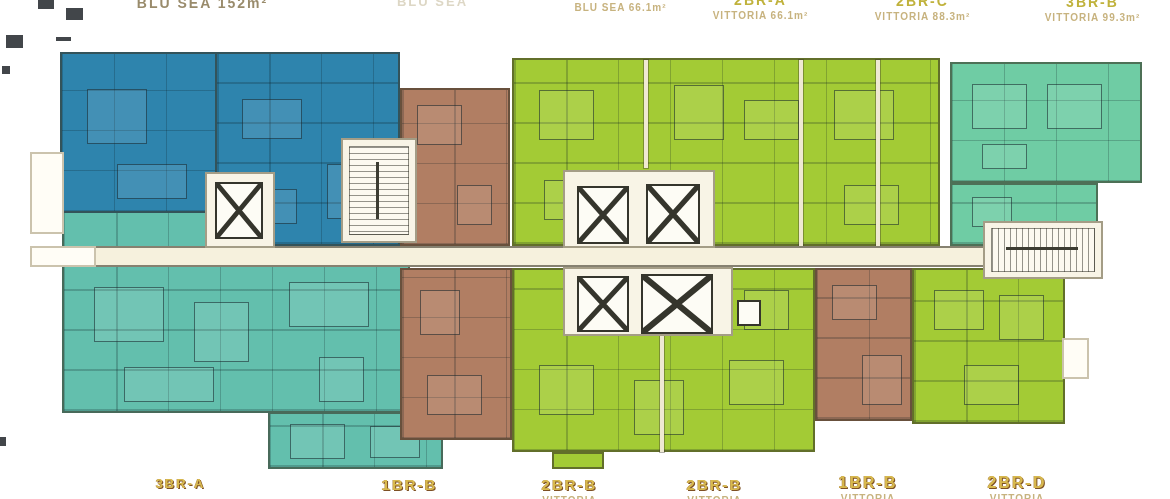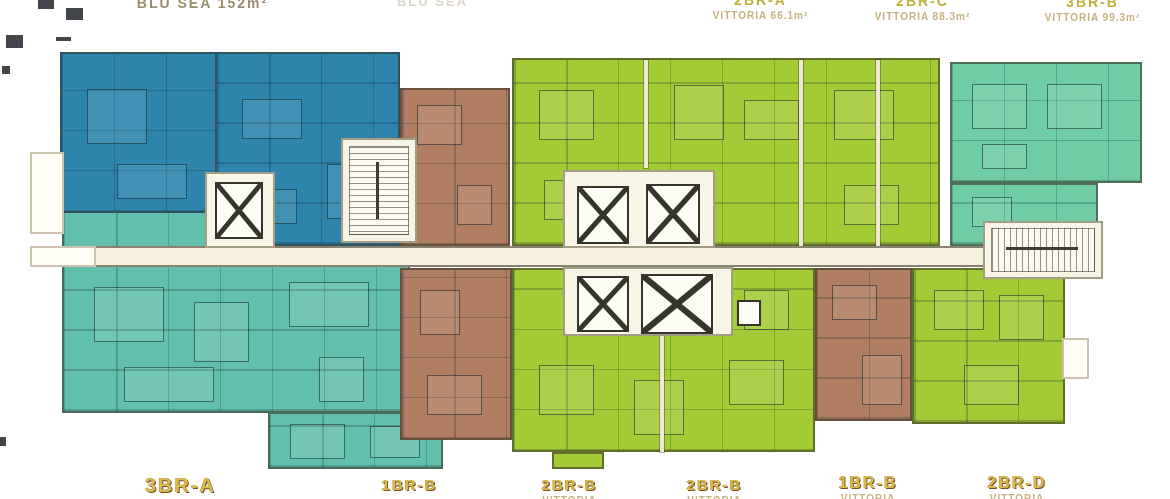--- a/index.html
+++ b/index.html
@@ -176,35 +176,38 @@
   <i class="artifact" style="left:56px;top:37px;width:15px;height:4px;"></i>
   <i class="artifact" style="left:2px;top:66px;width:8px;height:8px;"></i>
   <i class="artifact" style="left:0;top:437px;width:6px;height:9px;"></i>
 
   <div class="tl faint" style="left:95px;top:-5px;width:215px;font-size:14px;">
     <span class="type" style="color: rgb(143, 127, 92);">BLU SEA 152m²</span>
   </div>
   <div class="tl faint" style="left:345px;top:-6px;width:175px;font-size:13px;">
     <span class="type" style="color: rgb(218, 211, 191);">BLU SEA</span>
   </div>
+  <div class="tl" style="left:523px;top:1px;width:195px;">
+    <span class="sub">BLU SEA 66.1m²</span>
+  </div>
   <div class="tl" style="left:683px;top:-9px;width:155px;">
     <span class="type" style="font-size: 14px; color: rgb(192, 178, 60);">2BR-A</span>
     <span class="sub">VITTORIA 66.1m²</span>
   </div>
   <div class="tl" style="left:840px;top:-8px;width:165px;">
     <span class="type" style="font-size: 14px; color: rgb(192, 178, 60);">2BR-C</span>
     <span class="sub">VITTORIA 88.3m²</span>
   </div>
   <div class="tl" style="left:1015px;top:-7px;width:155px;">
     <span class="type" style="font-size: 14px; color: rgb(192, 178, 60);">3BR-B</span>
     <span class="sub">VITTORIA 99.3m²</span>
   </div>
 
   <div class="bl" style="left:118px;top:474px;width:125px;">
-    <span class="type gold" style="font-size:20px;">3BR-A</span>
+    <span class="type gold" style="font-size:13px;">3BR-A</span>
   </div>
   <div class="bl" style="left:352px;top:476px;width:115px;">
     <span class="type gold" style="font-size:15px;">1BR-B</span>
   </div>
   <div class="bl" style="left:512px;top:476px;width:115px;">
     <span class="type gold" style="font-size:15px;">2BR-B</span>
     <span class="sub">VITTORIA</span>
   </div>
   <div class="bl" style="left:657px;top:476px;width:115px;">
     <span class="type gold" style="font-size:15px;">2BR-B</span>

